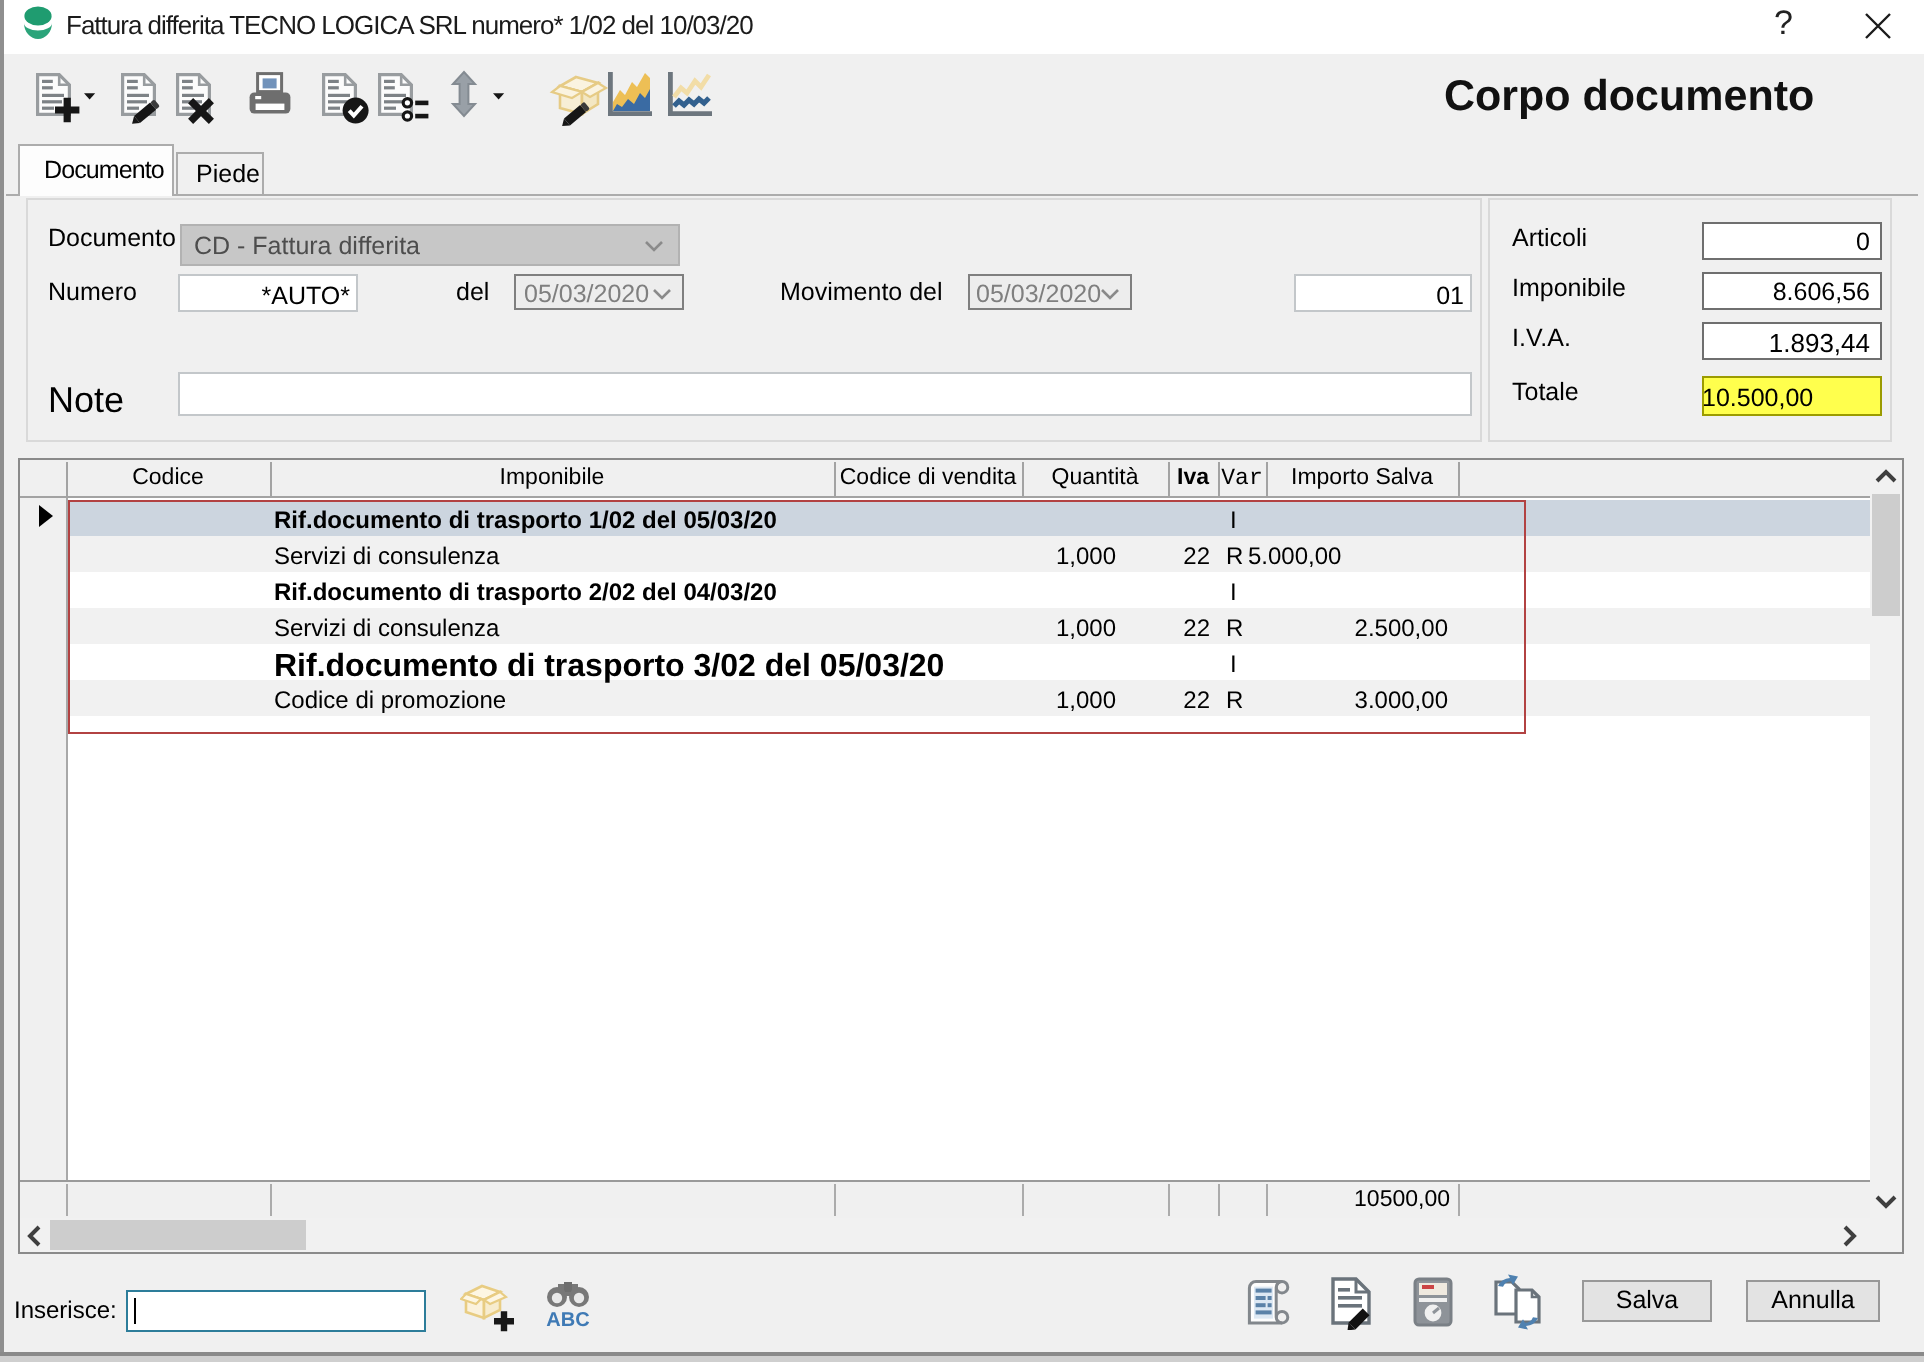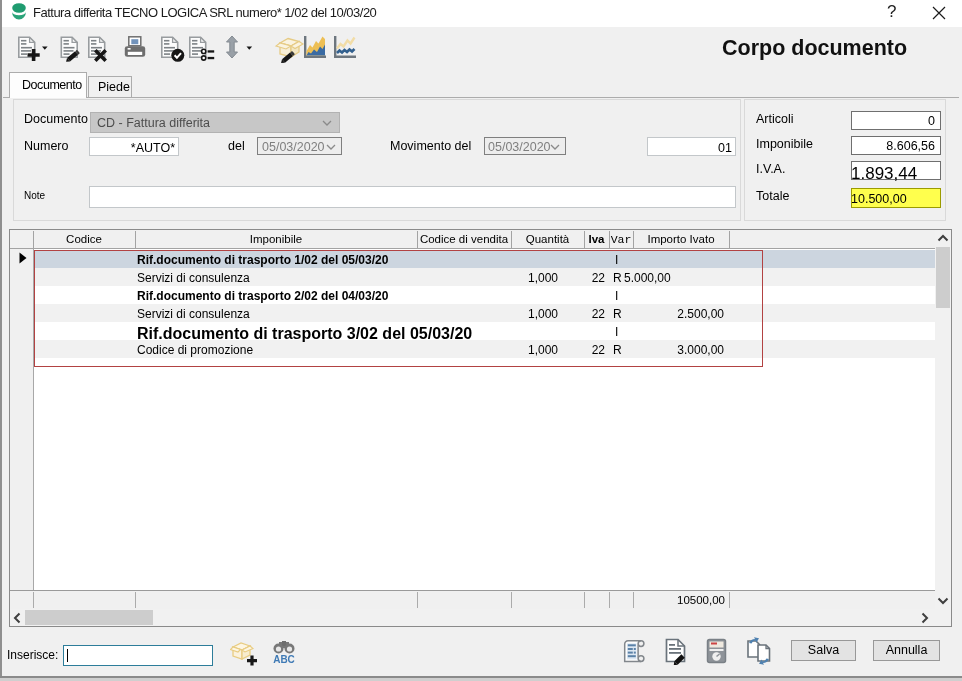--- a/index.html
+++ b/index.html
@@ -137,46 +137,46 @@
   </svg>
 <div class="lbl" style="left:390px;top:139px;font-size:12.5px;">Movimento del</div>
 <div class="abs" style="left:484px;top:137px;width:82px;height:18px;background:#ededed;border:1px solid #7f7f7f;"></div>
 <div class="abs" style="left:488px;top:140px;font-size:12.5px;color:#7f7f7f;">05/03/2020</div>
 <svg class="abs" style="left:550px;top:144px;" width="10" height="6" viewBox="0 0 10 6">
     <path d="M1 1 L5 5 L9 1" fill="none" stroke="#8a8a8a" stroke-width="1.3"></path>
   </svg>
 <div class="tb light" style="left:647px;top:137px;width:89px;height:19px;"></div>
 <div class="abs" style="left:647px;top:141px;width:85px;text-align:right;font-size:12.5px;">01</div>
 
-<div class="lbl" style="left:24px;top:190px;font-size:10px;">Note</div>
+<div class="lbl" style="left:24px;top:190px;font-size:18px;">Note</div>
 <div class="tb light" style="left:89px;top:186px;width:647px;height:22px;"></div>
 
 <div class="lbl" style="left:756px;top:112px;font-size:12.5px;">Articoli</div>
 <div class="tb" style="left:851px;top:111px;width:90px;height:19px;"></div>
 <div class="abs" style="left:851px;top:114px;width:84px;text-align:right;font-size:12.5px;">0</div>
 <div class="lbl" style="left:756px;top:137px;font-size:12.5px;">Imponibile</div>
 <div class="tb" style="left:851px;top:136px;width:90px;height:19px;"></div>
 <div class="abs" style="left:851px;top:139px;width:84px;text-align:right;font-size:12.5px;">8.606,56</div>
 <div class="lbl" style="left:756px;top:162px;font-size:12.5px;">I.V.A.</div>
 <div class="tb" style="left:851px;top:161px;width:90px;height:19px;"></div>
-<div class="abs" style="left:851px;top:164px;width:84px;text-align:left;font-size:17px;">1.893,44</div>
+<div class="abs" style="left:851px;top:164px;width:84px;text-align:right;font-size:13px;">1.893,44</div>
 <div class="lbl" style="left:756px;top:189px;font-size:12.5px;">Totale</div>
 <div class="tb" style="left:851px;top:188px;width:90px;height:20px;background:#ffff4d;border-color:#9b9b00;"></div>
 <div class="abs" style="left:851px;top:192px;width:84px;text-align:left;font-size:12.5px;">10.500,00</div>
 
 <div class="abs" style="left:9px;top:229px;width:943px;height:398px;border:1px solid #8a8a8a;background:#f1f1f1;"></div>
 
 <div class="abs" style="left:10px;top:230px;width:925px;height:19px;background:#f0f0f0;border-bottom:1px solid #a3a3a3;"></div>
 <div class="abs hd" style="left:33px;top:233px;width:102px;">Codice</div>
 <div class="abs hd" style="left:135px;top:233px;width:282px;">Imponibile</div>
 <div class="abs hd" style="left:417px;top:233px;width:94px;">Codice di vendita</div>
 <div class="abs hd" style="left:511px;top:233px;width:73px;">Quantità</div>
 <div class="abs hd" style="left:584px;top:233px;width:25px;font-weight:bold;">Iva</div>
 <div class="abs hd" style="left:609px;top:233px;width:24px;font-family:Liberation Mono, monospace;">Var</div>
-<div class="abs hd" style="left:633px;top:233px;width:96px;">Importo Ivato</div>
+<div class="abs hd" style="left:633px;top:233px;width:96px;">Importo Salva</div>
 <div class="hdl" style="left:33px;"></div>
 <div class="hdl" style="left:135px;"></div>
 <div class="hdl" style="left:417px;"></div>
 <div class="hdl" style="left:511px;"></div>
 <div class="hdl" style="left:584px;"></div>
 <div class="hdl" style="left:609px;"></div>
 <div class="hdl" style="left:633px;"></div>
 <div class="hdl" style="left:729px;"></div>
 <style>
 .hd { font-size:11.5px; text-align:center; color:#000; }

